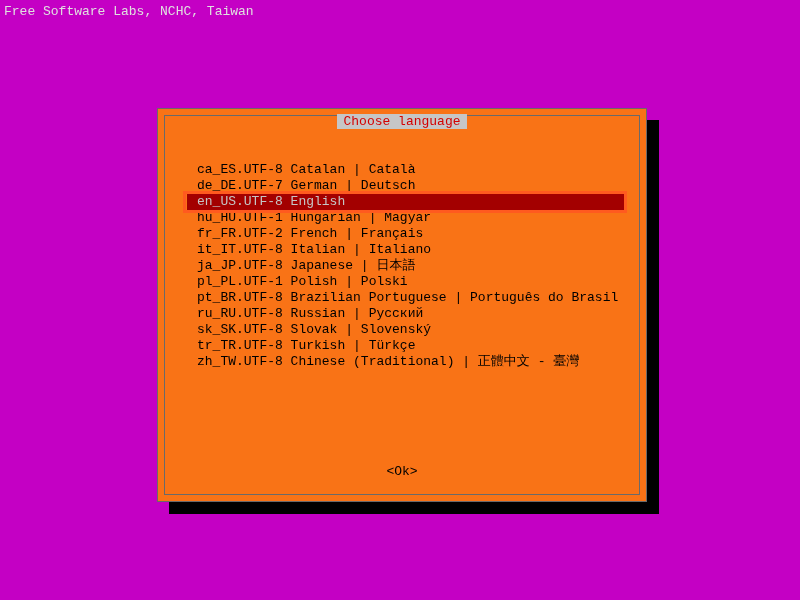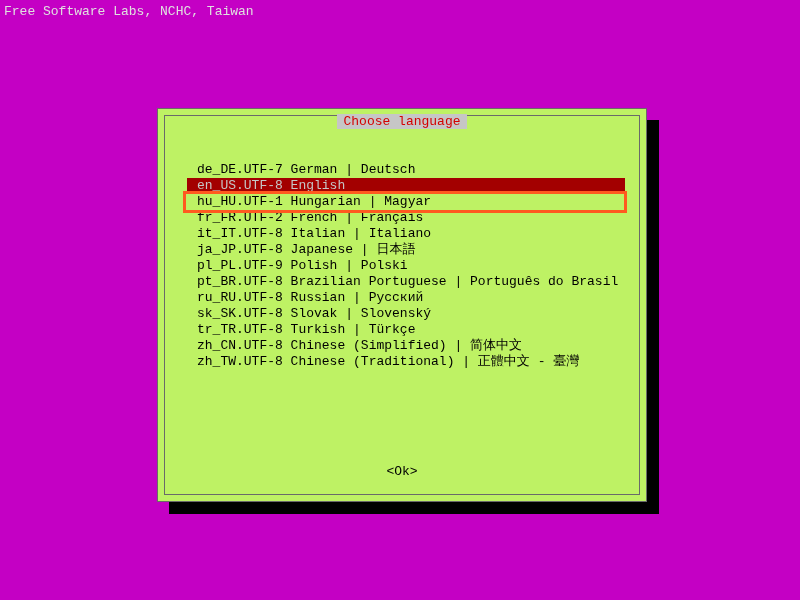--- a/index.html
+++ b/index.html
@@ -33,21 +33,21 @@
   height: 394px;
   background: #000;
 }
 
 #dialog {
   position: absolute;
   left: 157px;
   top: 108px;
   width: 490px;
   height: 394px;
-  background: #bef264;
+  background: #f97316;
   border: 1px solid #6a6a6a;
   box-sizing: border-box;
 }
 #dialog-inner {
   position: absolute;
   left: 6px;
   right: 6px;
   top: 6px;
   bottom: 6px;
   border: 1px solid #6a6a6a;
@@ -127,31 +127,31 @@
 <div id="header">Free Software Labs, NCHC, Taiwan</div>
 
 <div id="shadow"></div>
 
 <div id="dialog">
   <div id="dialog-inner">
     <div id="title">
       <span class="t">Choose language</span>
     </div>
     <div id="list">
+        <div class="item"><span>ca_ES.UTF-8 Catalan | Català</span></div>
         <div class="item"><span>de_DE.UTF-7 German | Deutsch</span></div>
         <div class="item selected"><div class="bar">en_US.UTF-8 English</div></div>
         <div class="item"><span>hu_HU.UTF-1 Hungarian | Magyar</span></div>
         <div class="item"><span>fr_FR.UTF-2 French | Français</span></div>
         <div class="item"><span>it_IT.UTF-8 Italian | Italiano</span></div>
         <div class="item"><span>ja_JP.UTF-8 Japanese | 日本語</span></div>
-        <div class="item"><span>pl_PL.UTF-9 Polish | Polski</span></div>
+        <div class="item"><span>pl_PL.UTF-1 Polish | Polski</span></div>
         <div class="item"><span>pt_BR.UTF-8 Brazilian Portuguese | Português do Brasil</span></div>
         <div class="item"><span>ru_RU.UTF-8 Russian | Русский</span></div>
         <div class="item"><span>sk_SK.UTF-8 Slovak | Slovenský</span></div>
         <div class="item"><span>tr_TR.UTF-8 Turkish | Türkçe</span></div>
-        <div class="item"><span>zh_CN.UTF-8 Chinese (Simplified) | 简体中文</span></div>
         <div class="item"><span>zh_TW.UTF-8 Chinese (Traditional) | 正體中文 - 臺灣</span></div>
       </div>
     <div id="ok">&lt;Ok&gt;</div>
   </div>
 </div>
 
 <div id="annot-box" style="left: 183px; top: 191px; width: 444px; height: 22px;"></div>
 
 </body></html>

